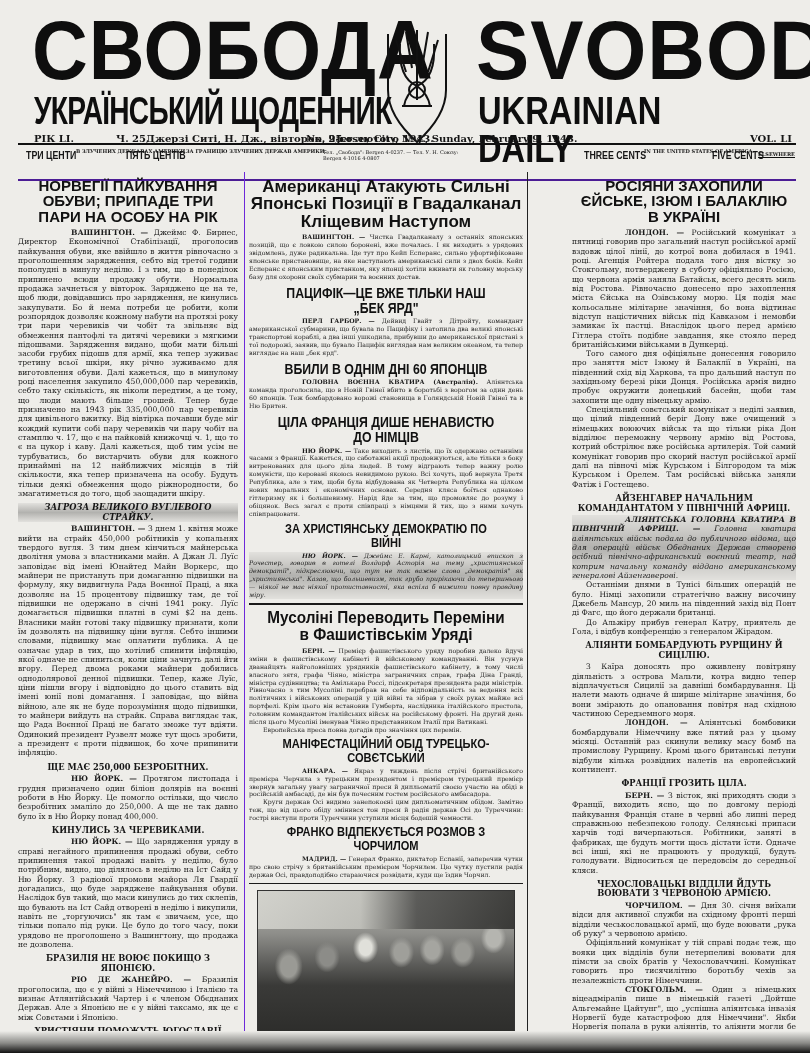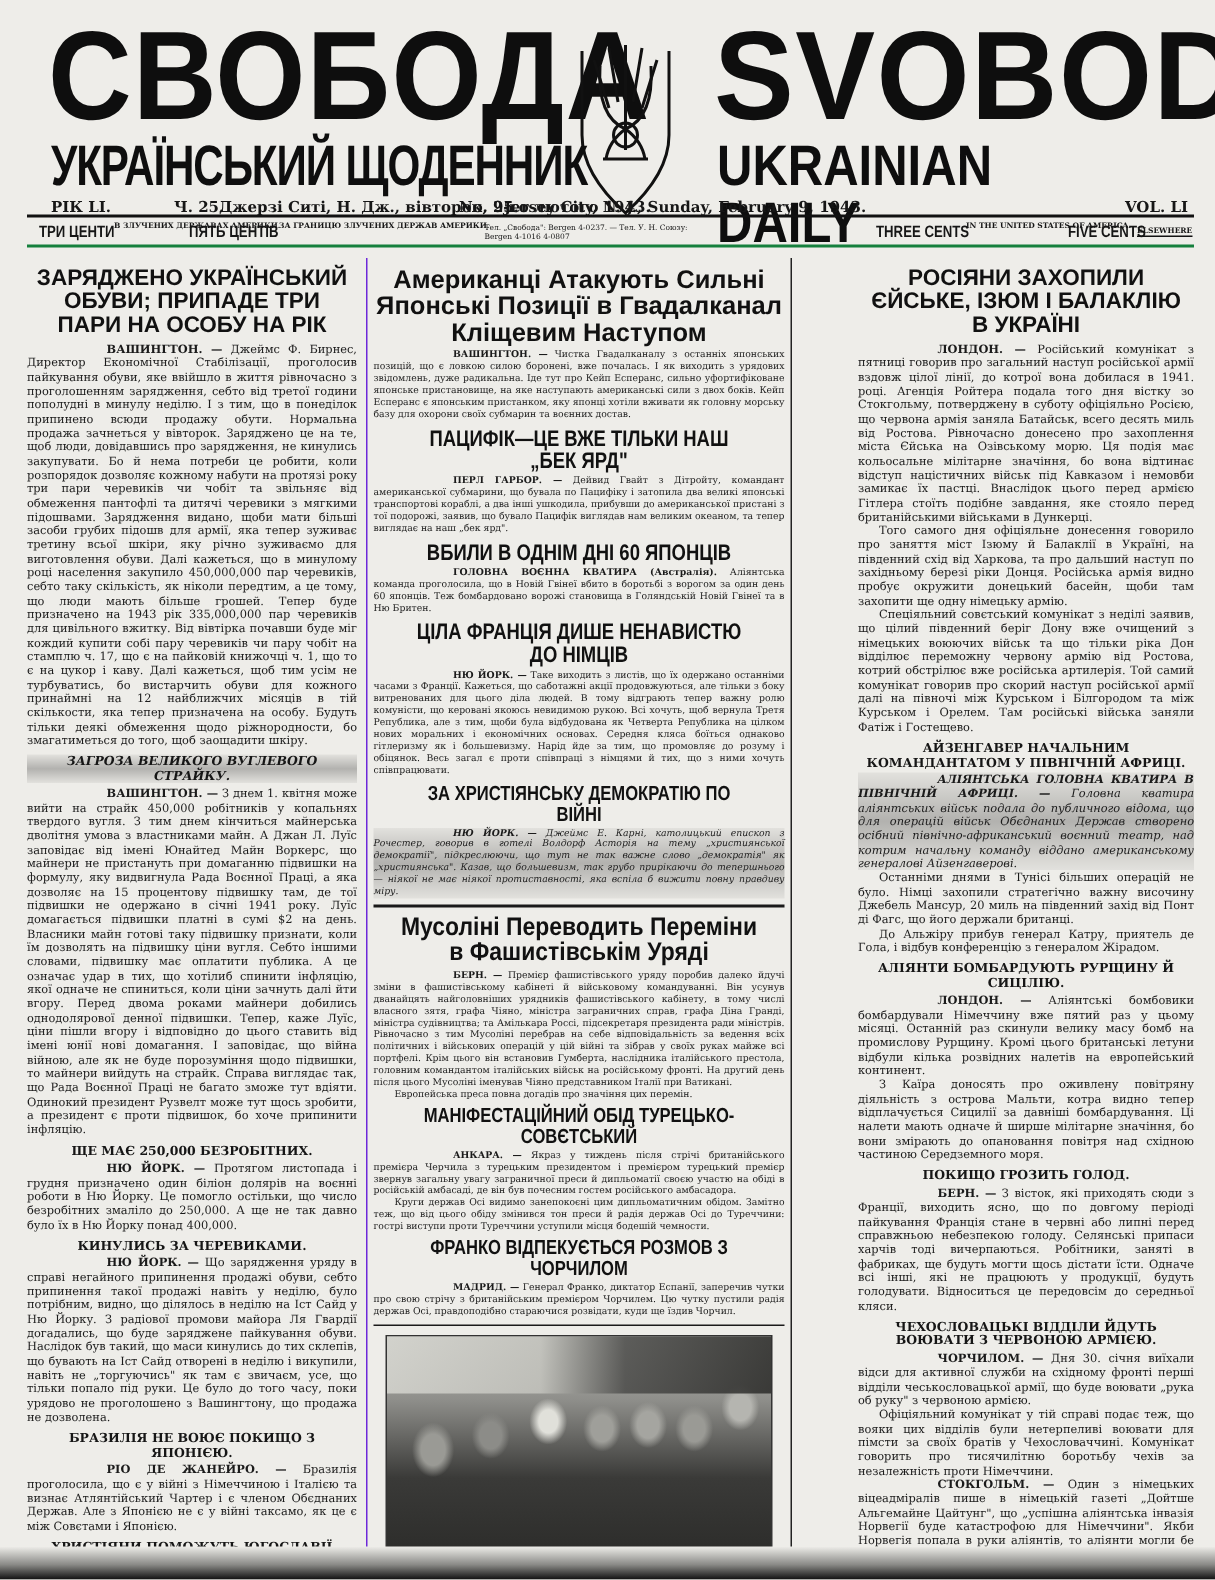--- a/index.html
+++ b/index.html
@@ -28,22 +28,22 @@
   }
   .sub-cyr { left: 16px; transform: scaleX(0.74); transform-origin: left top; letter-spacing: -1px; }
   .sub-lat { left: 460px; transform: scaleX(0.86); transform-origin: left top; }
   .emblem { position: absolute; left: 358px; top: 14px; width: 82px; height: 128px; }
   .dateline {
     position: absolute; top: 128px; left: 0; right: 0; height: 16px;
     font-size: 10px; font-weight: bold; font-family: "DejaVu Serif", serif;
   }
   .dateline span { position: absolute; top: 2px; white-space: nowrap; }
   .priceline {
-    position: absolute; top: 144px; left: 0; right: 0; height: 22px;
-    border-top: 2px solid #111; border-bottom: 2px solid #15803d;
+    position: absolute; top: 144px; left: 0; right: 0; height: 38px;
+    border-top: 2px solid #111; border-bottom: 2px solid #4c1d95;
   }
   .priceline span { position: absolute; white-space: nowrap; }
   .price-big { font-family: "Liberation Sans", sans-serif; font-weight: 900; font-size: 11px; top: 4px; transform: scaleX(0.8); transform-origin: left top; }
   .price-small { font-size: 5px; font-weight: bold; line-height: 6px; text-align: center; top: 3px; }
   .price-tel { font-size: 5px; top: 4px; }
   .elsewhere { font-size: 5px; font-weight: bold; border-bottom: 1px solid #111; top: 6px; }
 
   
   .columns { position: absolute; top: 172px; left: 18px; right: 14px; bottom: 18px; }
   .col { position: absolute; top: 0; bottom: 0; overflow: hidden; }
@@ -136,21 +136,21 @@
     <span class="price-tel" style="left:305px;width:150px;white-space:normal">Тел. „Свобода": Bergen 4-0237. — Тел. У. Н. Союзу: Bergen 4-1016 4-0807</span>
     <span class="price-big" style="left:566px">THREE CENTS</span>
     <span class="price-small" style="left:626px;width:54px">IN THE UNITED STATES OF AMERICA.</span>
     <span class="price-big" style="left:694px">FIVE CENTS</span>
     <span class="elsewhere" style="left:740px">ELSEWHERE</span>
   </div>
 
   <div class="columns">
 
     <div class="col col-left">
-      <div class="headline hl-l" style="margin:6px 4px 4px">ЗАРЯДЖЕНО УКРАЇНСЬКИЙ ОБУВИ; ПРИПАДЕ ТРИ ПАРИ НА ОСОБУ НА РІК</div>
+      <div class="headline hl-l" style="margin:6px 4px 4px">НОРВЕГІЇ ПАЙКУВАННЯ ОБУВИ; ПРИПАДЕ ТРИ ПАРИ НА ОСОБУ НА РІК</div>
       <p class="body"><span class="lead">ВАШИНГТОН. —</span> <span>Джеймс Ф. Бирнес, Директор Економічної Стабілізації, проголосив пайкування обуви, яке ввійшло в життя рівночасно з проголошенням зарядження, себто від третої години пополудні в минулу неділю. І з тим, що в понеділок припинено всюди продажу обути. Нормальна продажа зачнеться у вівторок. Заряджено це на те, щоб люди, довідавшись про зарядження, не кинулись закупувати. Бо й нема потреби це робити, коли розпорядок дозволяє кожному набути на протязі року три пари черевиків чи чобіт та звільняє від обмеження пантофлі та дитячі черевики з мягкими підошвами. Зарядження видано, щоби мати більші засоби грубих підошв для армії, яка тепер зуживає третину всьої шкіри, яку річно зуживаємо для виготовлення обуви. Далі кажеться, що в минулому році населення закупило 450,000,000 пар черевиків, себто таку скількість, як ніколи передтим, а це тому, що люди мають більше грошей. Тепер буде призначено на 1943 рік 335,000,000 пар черевиків для цивільного вжитку. Від вівтірка почавши буде міг кождий купити собі пару черевиків чи пару чобіт на стамплю ч. 17, що є на пайковій книжочці ч. 1, що то є на цукор і каву. Далі кажеться, щоб тим усім не турбуватись, бо вистарчить обуви для кожного принаймні на 12 найближчих місяців в тій скількости, яка тепер призначена на особу. Будуть тільки деякі обмеження щодо ріжнородности, бо змагатиметься до того, щоб заощадити шкіру.</span></p>
 
       <div class="subhead shade">ЗАГРОЗА ВЕЛИКОГО ВУГЛЕВОГО СТРАЙКУ.</div>
       <p class="body"><span class="lead">ВАШИНГТОН. —</span> <span>З днем 1. квітня може вийти на страйк 450,000 робітників у копальнях твердого вугля. З тим днем кінчиться майнерська дволітня умова з властниками майн. А Джан Л. Луїс заповідає від імені Юнайтед Майн Воркерс, що майнери не пристануть при домаганню підвишки на формулу, яку видвигнула Рада Воєнної Праці, а яка дозволяє на 15 процентову підвишку там, де тої підвишки не одержано в січні 1941 року. Луїс домагається підвишки платні в сумі $2 на день. Власники майн готові таку підвишку признати, коли їм дозволять на підвишку ціни вугля. Себто іншими словами, підвишку має оплатити публика. А це означає удар в тих, що хотілиб спинити інфляцію, якої одначе не спиниться, коли ціни зачнуть далі йти вгору. Перед двома роками майнери добились однодолярової денної підвишки. Тепер, каже Луїс, ціни пішли вгору і відповідно до цього ставить від імені юнії нові домагання. І заповідає, що війна війною, але як не буде порозуміння щодо підвишки, то майнери вийдуть на страйк. Справа виглядає так, що Рада Воєнної Праці не багато зможе тут вдіяти. Одинокий президент Рузвелт може тут щось зробити, а президент є проти підвишок, бо хоче припинити інфляцію.</span></p>
 
       <div class="subhead">ЩЕ МАЄ 250,000 БЕЗРОБІТНИХ.</div>
       <p class="body"><span class="lead">НЮ ЙОРК. —</span> <span>Протягом листопада і грудня призначено один біліон долярів на воєнні роботи в Ню Йорку. Це помогло остільки, що число безробітних змаліло до 250,000. А ще не так давно було їх в Ню Йорку понад 400,000.</span></p>
 
       <div class="subhead">КИНУЛИСЬ ЗА ЧЕРЕВИКАМИ.</div>
       <p class="body"><span class="lead">НЮ ЙОРК. —</span> <span>Що зарядження уряду в справі негайного припинення продажі обуви, себто припинення такої продажі навіть у неділю, було потрібним, видно, що ділялось в неділю на Іст Сайд у Ню Йорку. З радіової промови майора Ля Гвардії догадались, що буде заряджене пайкування обуви. Наслідок був такий, що маси кинулись до тих склепів, що бувають на Іст Сайд отворені в неділю і викупили, навіть не „торгуючись" як там є звичаєм, усе, що тільки попало під руки. Це було до того часу, поки урядово не проголошено з Вашингтону, що продажа не дозволена.</span></p>
@@ -202,24 +202,24 @@
       <p class="body"><span class="lead">ЛОНДОН. —</span> <span>Російський комунікат з пятниці говорив про загальний наступ російської армії вздовж цілої лінії, до котрої вона добилася в 1941. році. Агенція Ройтера подала того дня вістку зо Стокгольму, потверджену в суботу офіціяльно Росією, що червона армія заняла Батайськ, всего десять миль від Ростова. Рівночасно донесено про захоплення міста Єйська на Озівському морю. Ця подія має кольосальне мілітарне значіння, бо вона відтинає відступ націстичних військ під Кавказом і немовби замикає їх пастці. Внаслідок цього перед армією Гітлера стоїть подібне завдання, яке стояло перед британійськими військами в Дункерці.</span></p>
       <p class="body">Того самого дня офіціяльне донесення говорило про заняття міст Ізюму й Балаклії в Україні, на південний схід від Харкова, та про дальший наступ по західньому березі ріки Донця. Російська армія видно пробує окружити донецький басейн, щоби там захопити ще одну німецьку армію.</p>
       <p class="body">Спеціяльний совєтський комунікат з неділі заявив, що цілий південний беріг Дону вже очищений з німецьких воюючих військ та що тільки ріка Дон відділює переможну червону армію від Ростова, котрий обстрілює вже російська артилерія. Той самий комунікат говорив про скорий наступ російської армії далі на півночі між Курськом і Білгородом та між Курськом і Орелем. Там російські війська заняли Фатіж і Гостещево.</p>
 
       <div class="subhead">АЙЗЕНГАВЕР НАЧАЛЬНИМ КОМАНДАНТАТОМ У ПІВНІЧНІЙ АФРИЦІ.</div>
       <p class="body shade"><span class="lead">АЛІЯНТСЬКА ГОЛОВНА КВАТИРА В ПІВНІЧНІЙ АФРИЦІ. —</span> <span>Головна кватира аліянтських військ подала до публичного відома, що для операцій військ Обєднаних Держав створено осібний північно-африканський воєнний театр, над котрим начальну команду віддано американському генералові Айзенгаверові.</span></p>
       <p class="body">Останніми днями в Тунісі більших операцій не було. Німці захопили стратегічно важну височину Джебель Мансур, 20 миль на південний захід від Понт ді Фагс, що його держали британці.</p>
       <p class="body">До Альжіру прибув генерал Катру, приятель де Гола, і відбув конференцію з генералом Жірадом.</p>
 
       <div class="subhead">АЛІЯНТИ БОМБАРДУЮТЬ РУРЩИНУ Й СИЦІЛІЮ.</div>
+      <p class="body">З Каїра доносять про оживлену повітряну діяльність з острова Мальти, котра видно тепер відплачується Сицилії за давніші бомбардування. Ці налети мають одначе й ширше мілітарне значіння, бо вони змірають до опановання повітря над східною частиною Середземного моря.</p>
       <p class="body"><span class="lead">ЛОНДОН. —</span> <span>Аліянтські бомбовики бомбардували Німеччину вже пятий раз у цьому місяці. Останній раз скинули велику масу бомб на промислову Рурщину. Кромі цього британські летуни відбули кілька розвідних налетів на европейський континент.</span></p>
-      <p class="body">З Каїра доносять про оживлену повітряну діяльність з острова Мальти, котра видно тепер відплачується Сицилії за давніші бомбардування. Ці налети мають одначе й ширше мілітарне значіння, бо вони змірають до опановання повітря над східною частиною Середземного моря.</p>
-
-      <div class="subhead">ПОКИЩО ГРОЗИТЬ ГОЛОД.</div>
+
+      <div class="subhead">ФРАНЦІЇ ГРОЗИТЬ ЦІЛА.</div>
       <p class="body"><span class="lead">БЕРН. —</span> <span>З вісток, які приходять сюди з Франції, виходить ясно, що по довгому періоді пайкування Франція стане в червні або липні перед справжньою небезпекою голоду. Селянські припаси харчів тоді вичерпаються. Робітники, заняті в фабриках, ще будуть могти щось дістати їсти. Одначе всі інші, які не працюють у продукції, будуть голодувати. Відноситься це передовсім до середньої кляси.</span></p>
 
       <div class="subhead">ЧЕХОСЛОВАЦЬКІ ВІДДІЛИ ЙДУТЬ ВОЮВАТИ З ЧЕРВОНОЮ АРМІЄЮ.</div>
       <p class="body"><span class="lead">ЧОРЧИЛОМ. —</span> <span>Дня 30. січня виїхали відси для активної служби на східному фронті перші відділи чеськословацької армії, що буде воювати „рука об руку" з червоною армією.</span></p>
       <p class="body">Офіціяльний комунікат у тій справі подає теж, що вояки цих відділів були нетерпеливі воювати для пімсти за своїх братів у Чехословаччині. Комунікат говорить про тисячилітню боротьбу чехів за незалежність проти Німеччини.</p>
 
       <p class="body"><span class="lead">СТОКГОЛЬМ. —</span> <span>Один з німецьких віцеадміралів пише в німецькій газеті „Дойтше Альгемайне Цайтунг", що „успішна аліянтська інвазія Норвегії буде катастрофою для Німеччини". Якби Норвегія попала в руки аліянтів, то аліянти могли бе негайно зменшити конвої, перенести їх кудинде а рівночасно загрозили би Фінляндії із півночі.</span></p>
 
     </div>
   </div>

